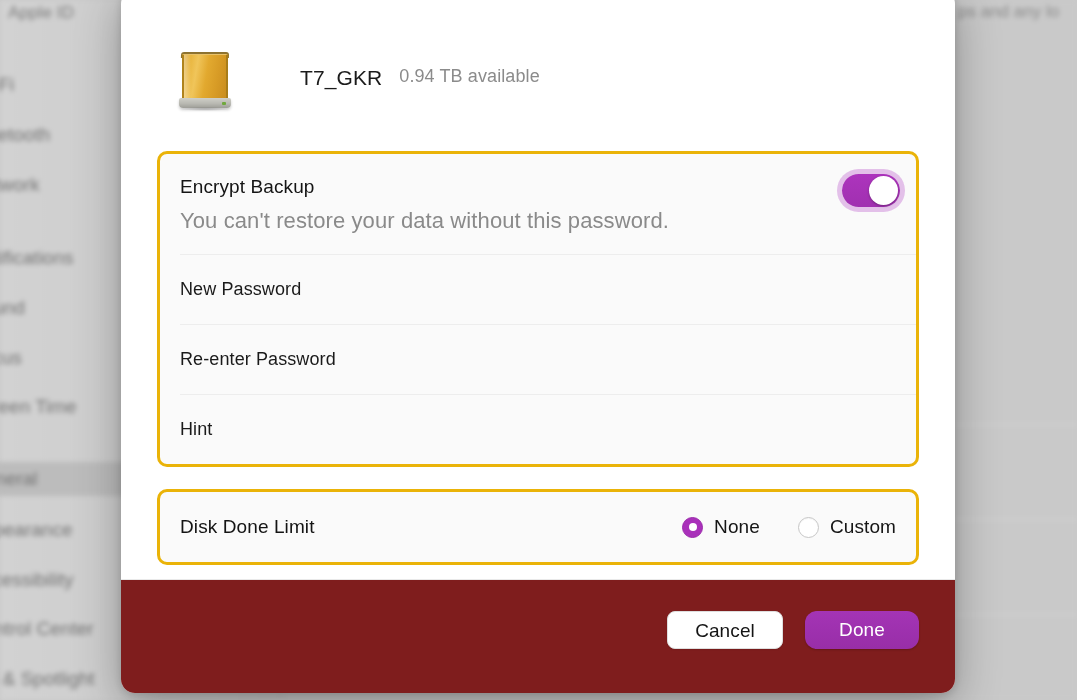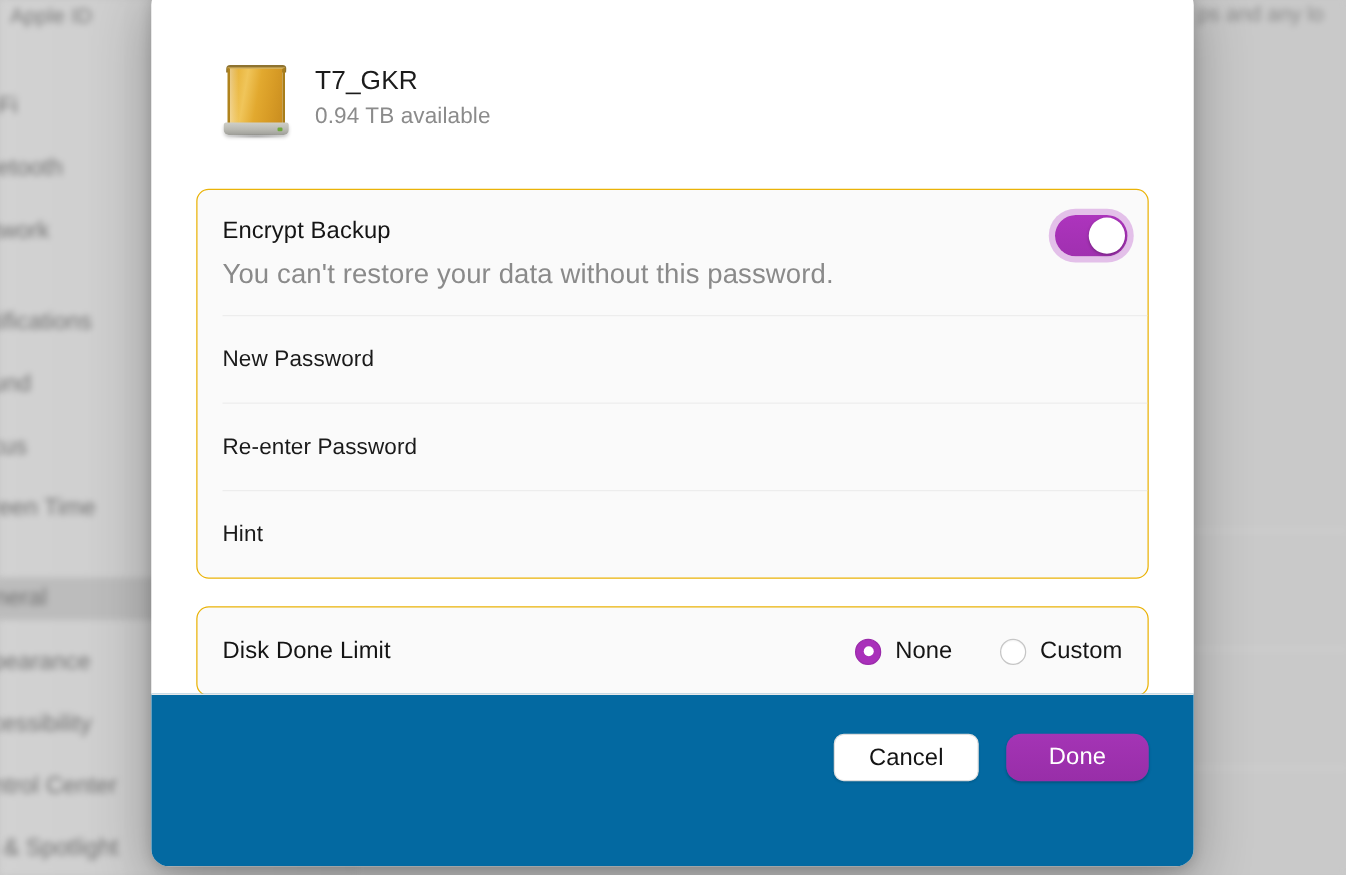--- a/index.html
+++ b/index.html
@@ -163,37 +163,37 @@
     background: #6fa83d;
     border-radius: 1px;
   }
   .drive-icon .shadow {
     position: absolute;
     left: 4px; top: 62px;
     width: 48px; height: 4px;
     background: radial-gradient(ellipse at center, rgba(0,0,0,0.20), rgba(0,0,0,0) 72%);
   }
 
-  .drive-meta { display: flex; flex-direction: column; gap: 5px; }
+  .drive-meta { display: flex; flex-direction: row; gap: 17px; margin-left: 48px; }
   .drive-name {
     font-size: 21px;
     color: #1b1b1b;
     letter-spacing: .1px;
   }
   .drive-sub {
     font-size: 18px;
     color: #8b8b8b;
     letter-spacing: .1px;
   }
 
   
   .card {
     margin: 0 36px 0 36px;
     background: #fafafa;
-    border: 1px solid #eab308;
+    border: 3px solid #eab308;
     border-radius: 10px;
     overflow: hidden;
   }
   .card.group-encrypt { margin-top: 40px; }
   .card.group-disk    { margin-top: 22px; }
 
   .row {
     position: relative;
     display: flex;
     align-items: center;
@@ -304,23 +304,23 @@
   .radio-label {
     font-size: 19px;
     color: #151515;
     letter-spacing: .1px;
   }
 
   
   .sheet-footer {
     position: absolute;
     left: 0; right: 0; bottom: 0;
-    height: 138px;
+    height: 114px;
     border-top: 1px solid #e9e9e9;
-    background: #0369a1;
+    background: #7f1d1d;
   }
   .footer-buttons {
     position: absolute;
     right: 36px;
     top: 31px;
     display: flex;
     align-items: center;
     gap: 22px;
   }
   .btn {

